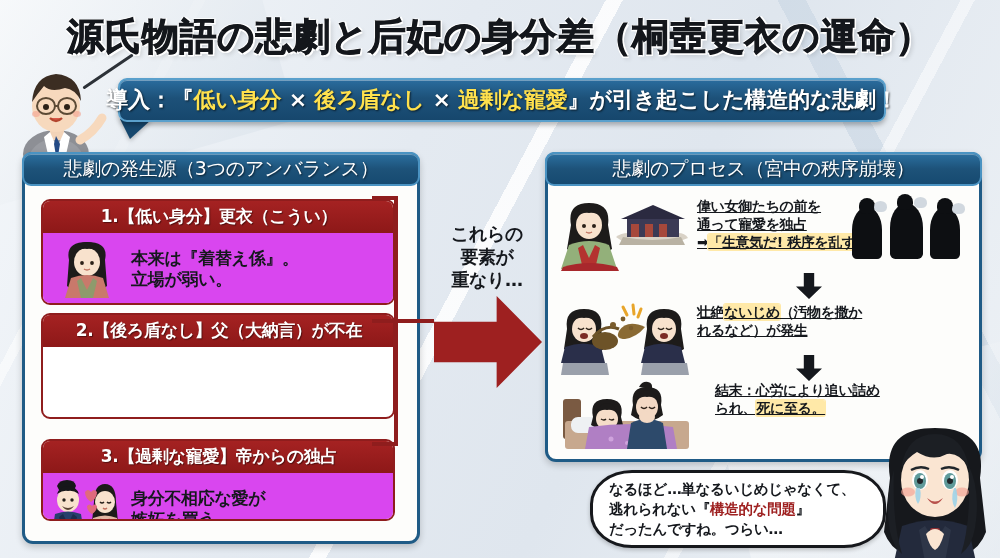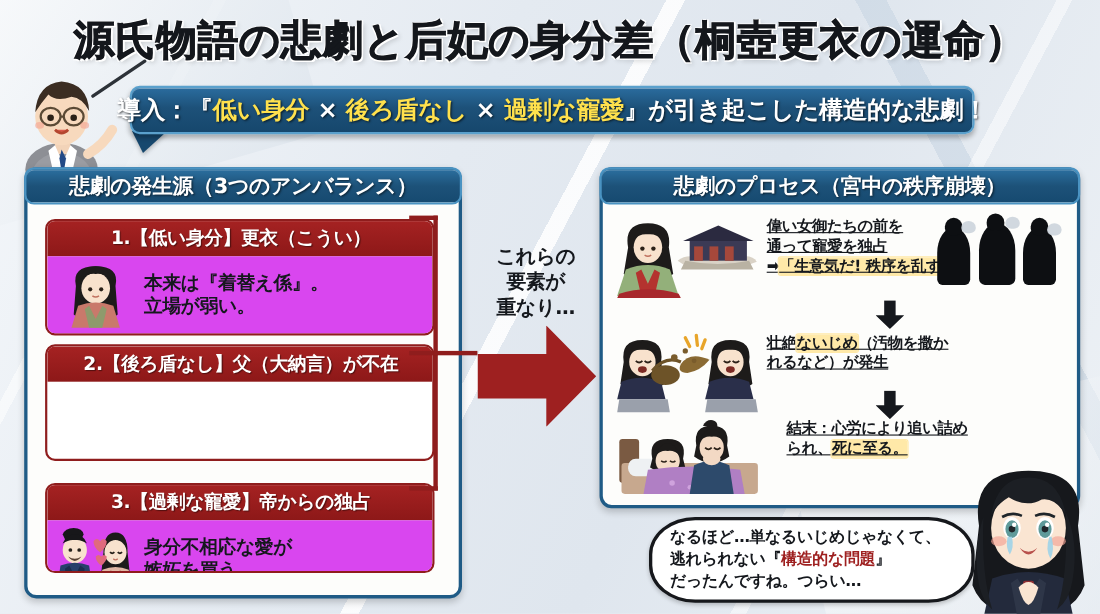--- a/index.html
+++ b/index.html
@@ -90,21 +90,21 @@
   .panel-head{
     position:absolute; left:-3px; top:-3px;
     height:34px; width:calc(100% + 6px);
     background:linear-gradient(180deg,#2b6f9f 0%,#1d5279 50%,#164a70 100%);
     border:2px solid #4a93c2;
     border-radius:9px;
     display:flex; align-items:center; justify-content:center;
     box-shadow:inset 0 1px 0 rgba(255,255,255,.3);
   }
   .panel-head span{
-    font-size:19px; font-weight:700; color:#fff; white-space:nowrap;
+    font-size:19px; font-weight:400; color:#fff; white-space:nowrap;
     text-shadow:1px 1px 2px rgba(0,0,0,.6);
     letter-spacing:-.3px;
   }
   #panel-left{ left:22px; top:152px; width:398px; height:392px; }
   #panel-right{ left:545px; top:152px; width:437px; height:310px; }
 
   
   .item{
     position:absolute; left:16px; width:354px;
     border:2px solid #8f1d1d; border-radius:9px; background:#fff;

